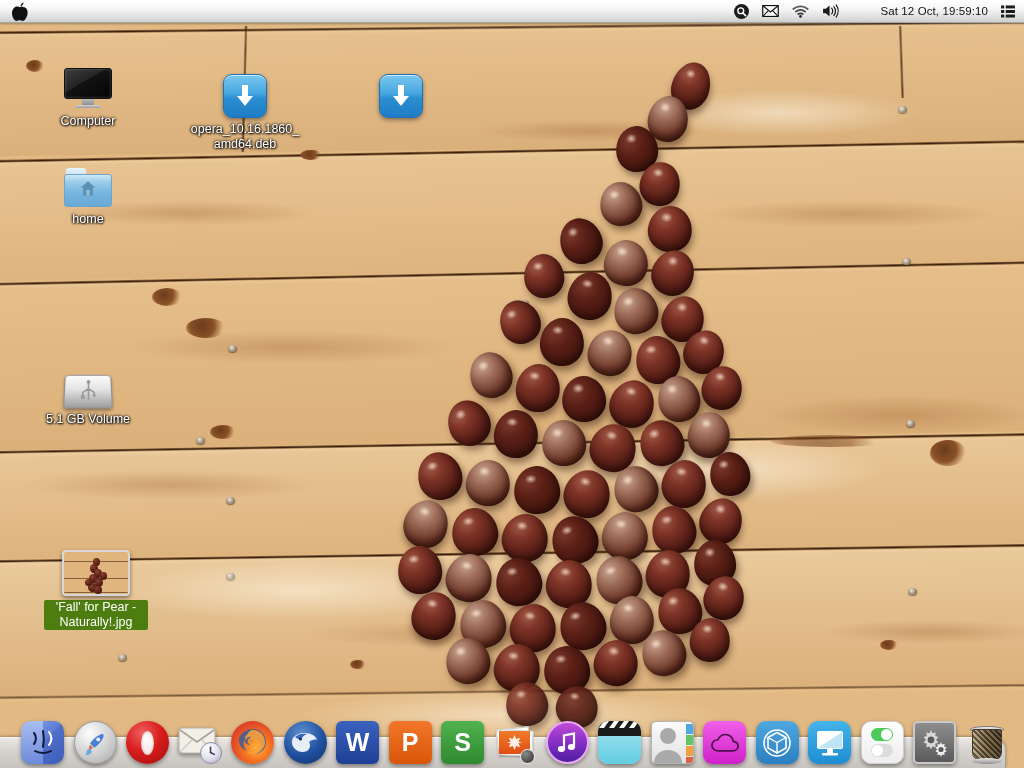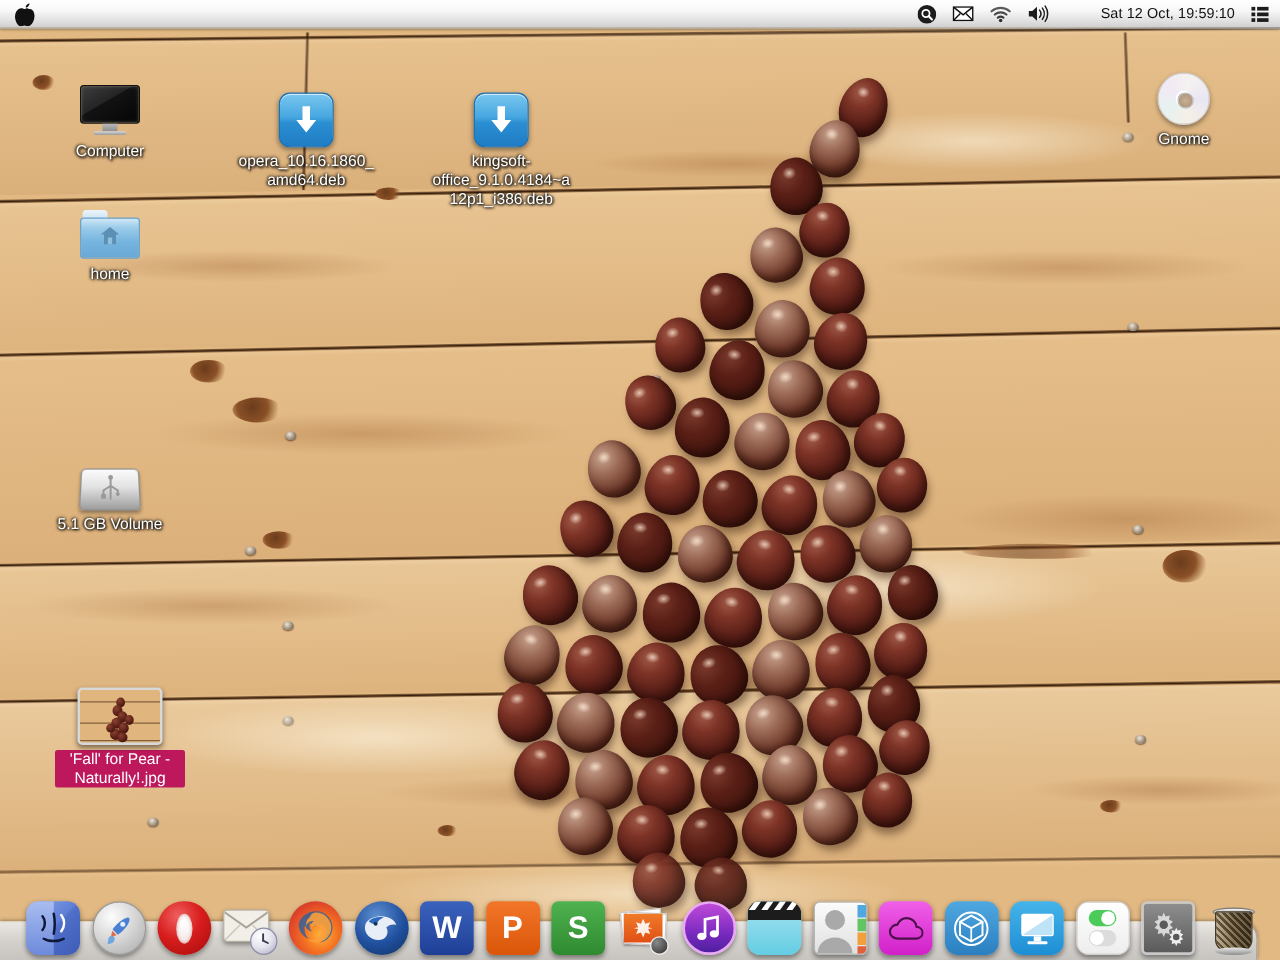--- a/index.html
+++ b/index.html
@@ -105,21 +105,21 @@
     display:flex; flex-direction:column; align-items:center;
     z-index:10;
   }
   .dicon .glyph { height:48px; display:flex; align-items:flex-end; justify-content:center; }
   .dicon .lbl {
     margin-top:4px; font-size:12.5px; line-height:15px; color:#fff;
     text-align:center; max-width:112px; word-wrap:break-word;
     text-shadow:0 0 3px rgba(0,0,0,.9), 1px 1px 2px rgba(0,0,0,.95), -1px 0 2px rgba(0,0,0,.8);
   }
   .dicon.selected .lbl {
-    background:#be185d; color:#fff; border-radius:2px;
+    background:#4d7c0f; color:#fff; border-radius:2px;
     padding:0 3px; text-shadow:none;
   }
 
   
   .ic-monitor { width:48px; height:42px; position:relative; }
   .ic-monitor .scr {
     width:48px; height:31px; border-radius:3px;
     background:linear-gradient(150deg,#3d3d3d 0%,#242424 42%,#121212 43%,#050505 100%);
     border:1px solid #111; box-shadow:inset 0 0 3px rgba(255,255,255,.25);
   }
@@ -510,29 +510,22 @@
   </div>
 
   <div class="dicon" style="left:345px; top:70px;">
     <div class="glyph">
       <div class="ic-deb">
         <svg width="24" height="26" viewBox="0 0 24 26">
           <path d="M9 2h6v11h5l-8 10-8-10h5z" fill="#fff"></path>
         </svg>
       </div>
     </div>
-    <div class="lbl">kingsoft-office_9.1.0.4184~a12p1_i386.deb</div>
-  </div>
-
-  <div class="dicon" style="left:891px; top:52px;">
-    <div class="glyph">
-      <div class="ic-cd"></div>
-    </div>
-    <div class="lbl">Gnome</div>
-  </div>
+  </div>
+
 
   <div id="dock"></div>
   <div id="dock-items">
 
     <div class="dock-item">
       <div class="sq" style="background:linear-gradient(135deg,#8fa8e8 0%,#5f7fd6 48%,#4f6fc8 52%,#3e5cb8 100%); position:relative; overflow:hidden;">
         <div style="position:absolute; left:0; top:0; width:50%; height:100%; background:linear-gradient(180deg,#a9bdf0,#6d8adb);"></div>
         <svg width="26" height="30" viewBox="0 0 26 30" style="position:relative;">
           <path d="M4 5c2.5 3 2.5 8 0 11M13 3c1 5 1 11 0 16" stroke="#10183a" stroke-width="2" fill="none" stroke-linecap="round"></path>
           <path d="M19 4c3 4 3 9 0 13" stroke="#fff" stroke-width="2" fill="none" stroke-linecap="round"></path>

